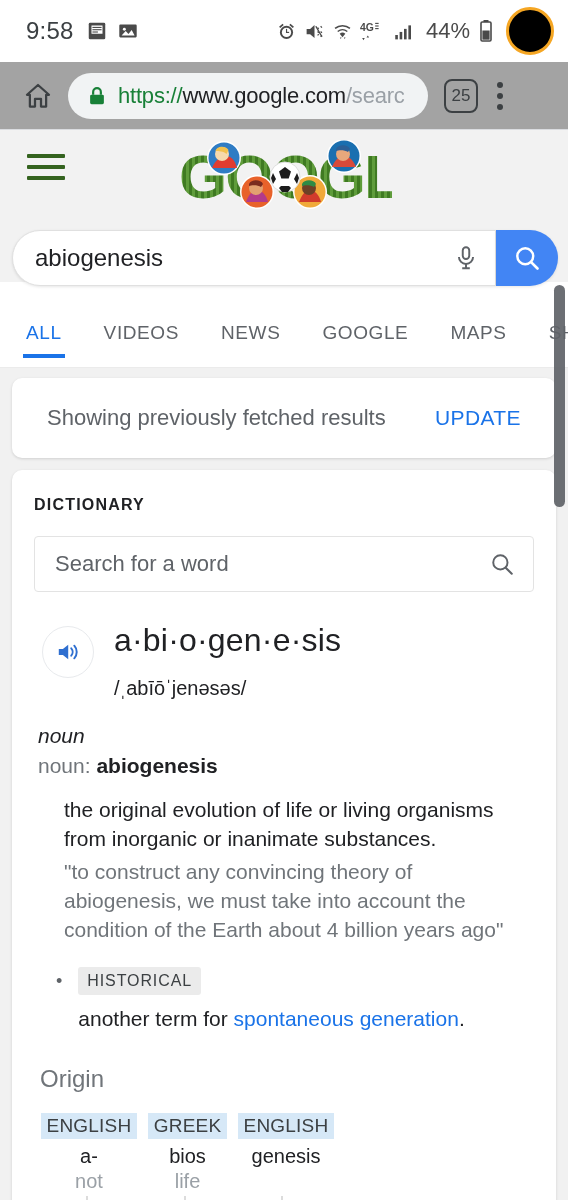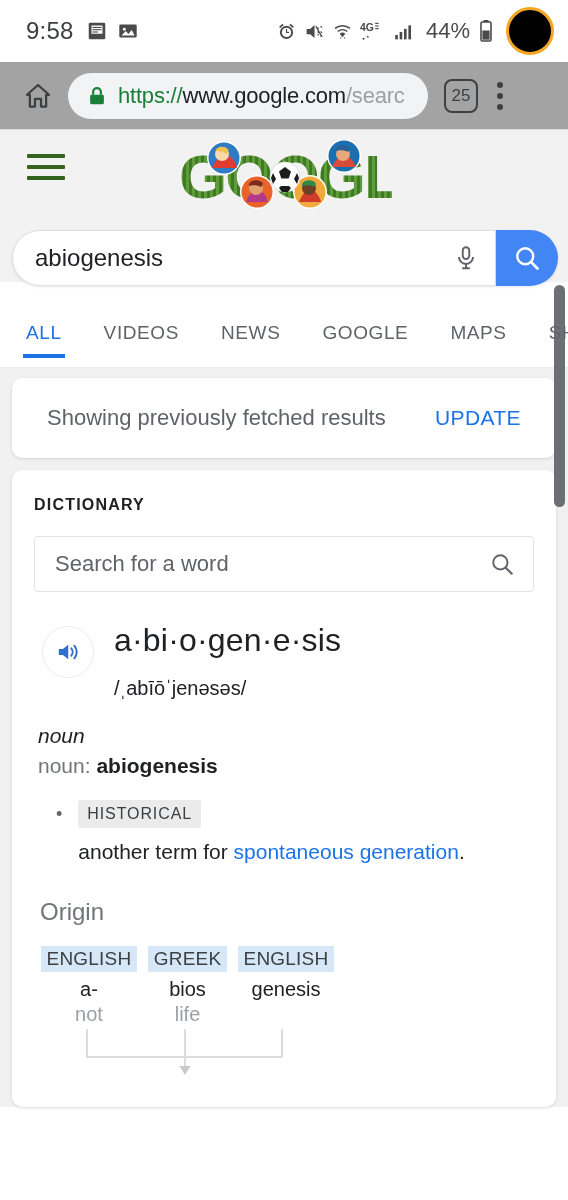--- a/index.html
+++ b/index.html
@@ -354,20 +354,24 @@
         </div>
         <div class="hw-block">
           <div class="headword">a·bi·o·gen·e·sis</div>
           <div class="phonetic">/ˌabīōˈjenəsəs/</div>
         </div>
       </div>
 
       <div class="pos">noun</div>
       <div class="pos-sub"><span>noun: </span><b>abiogenesis</b></div>
 
+      <div class="sense">
+        <div class="def">the original evolution of life or living organisms from inorganic or inanimate substances.</div>
+        <div class="example">"to construct any convincing theory of abiogenesis, we must take into account the condition of the Earth about 4 billion years ago"</div>
+      </div>
 
       <div class="bullet-item">
         <span class="bullet">•</span>
         <div>
           <span class="tag">HISTORICAL</span>
           <div class="sub-def"><span>another term for </span><a href="#">spontaneous generation</a><span>.</span></div>
         </div>
       </div>
 
       <div class="origin-title">Origin</div>

